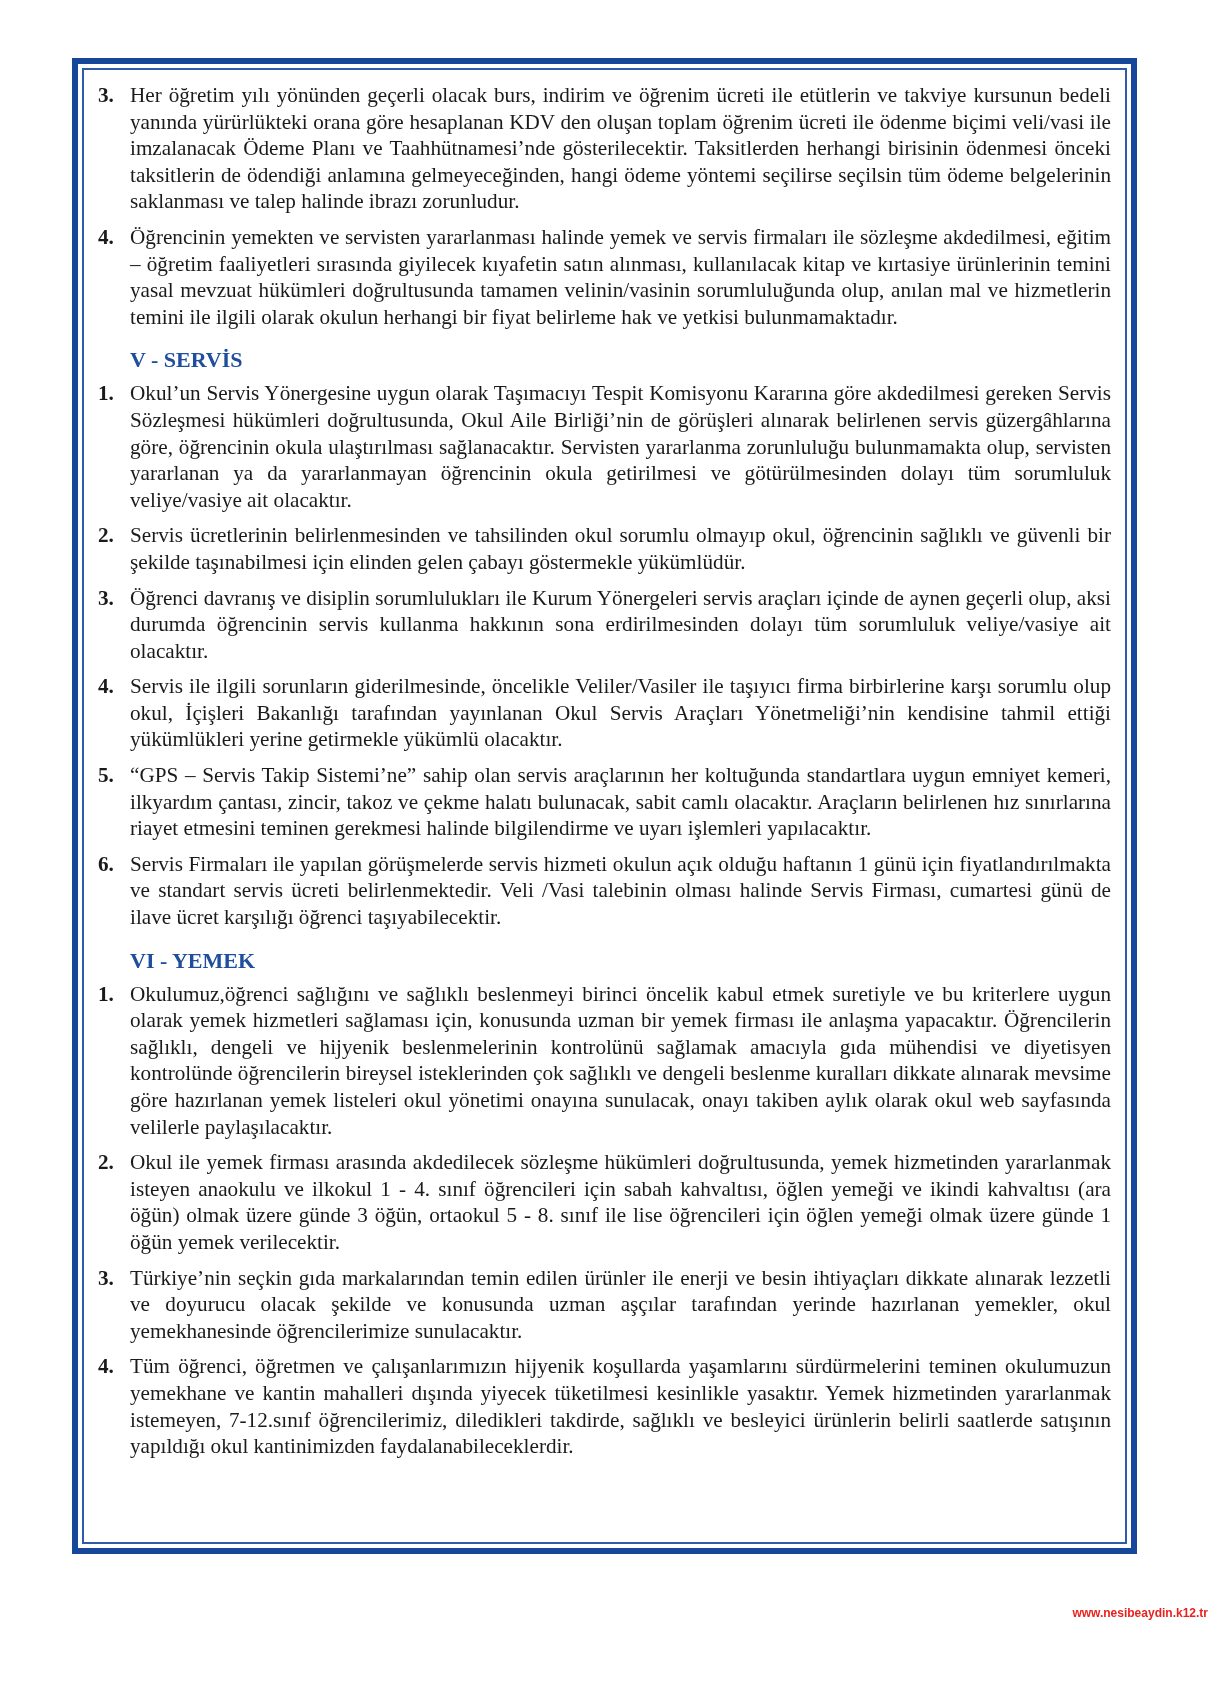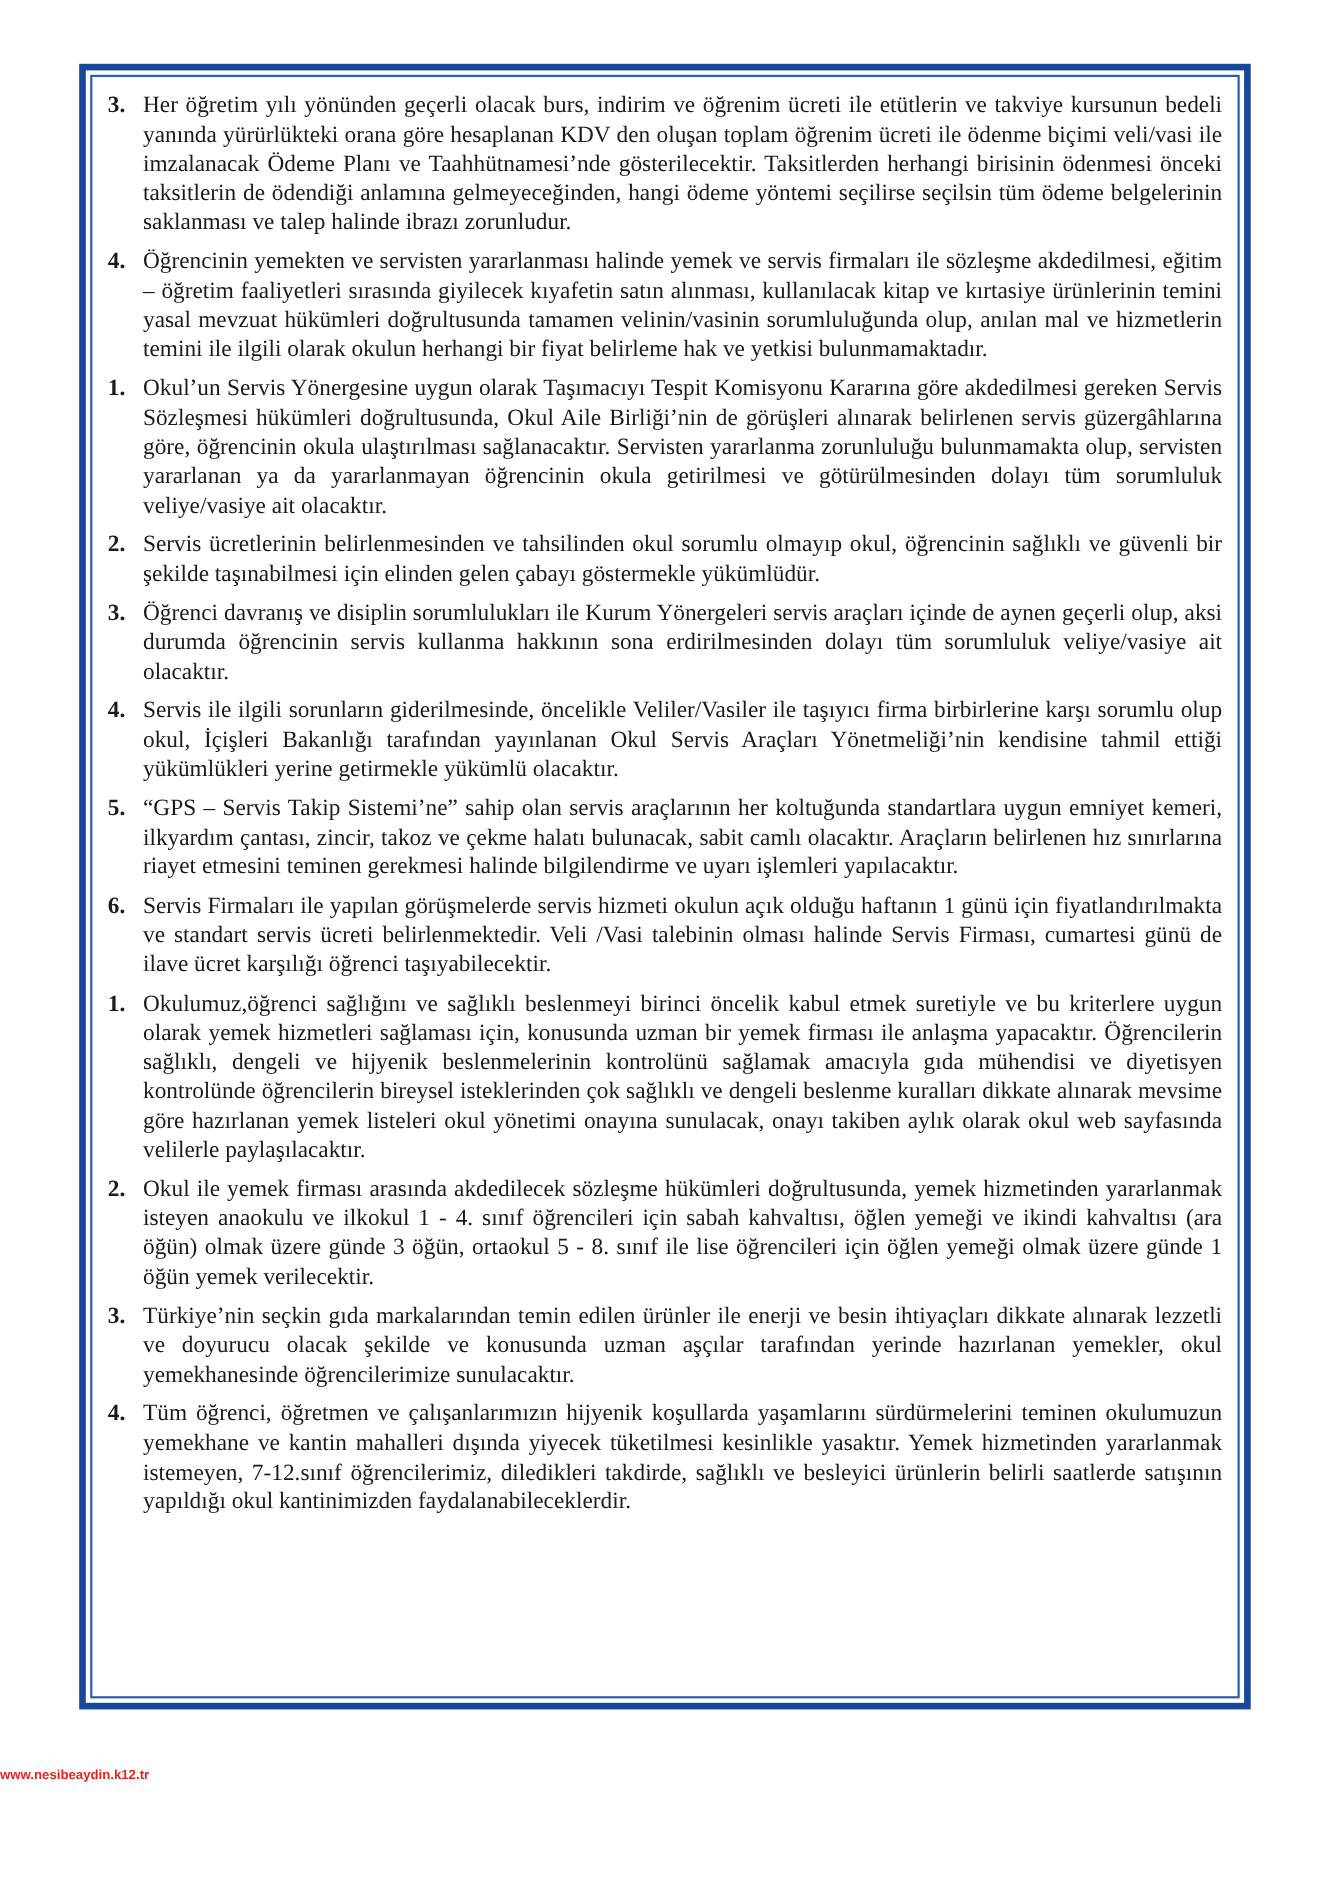--- a/index.html
+++ b/index.html
@@ -57,21 +57,21 @@
       font-weight: bold;
       color: #1f4e9c;
       font-size: 22px;
       line-height: 28px;
     }
     .footer-url {
       position: absolute;
       left: 0;
       right: 0;
       top: 1606px;
-      text-align: left;
+      text-align: right;
       font-family: "Liberation Sans", "DejaVu Sans", sans-serif;
       font-weight: bold;
       font-size: 12px;
       color: #e8221f;
     }
   </style>
 </head>
 <body>
 
 <div class="frame-outer">
@@ -84,20 +84,21 @@
         <span class="num">3.</span>
         <span class="text">Her öğretim yılı yönünden geçerli olacak burs, indirim ve öğrenim ücreti ile etütlerin ve takviye kursunun bedeli yanında yürürlükteki orana göre hesaplanan KDV den oluşan toplam öğrenim ücreti ile ödenme biçimi veli/vasi ile imzalanacak Ödeme Planı ve Taahhütnamesi’nde gösterilecektir. Taksitlerden herhangi birisinin ödenmesi önceki taksitlerin de ödendiği anlamına gelmeyeceğinden, hangi ödeme yöntemi seçilirse seçilsin tüm ödeme belgelerinin saklanması ve talep halinde ibrazı zorunludur.</span>
       </div>
       <div class="item">
         <span class="num">4.</span>
         <span class="text">Öğrencinin yemekten ve servisten yararlanması halinde yemek ve servis firmaları ile sözleşme akdedilmesi, eğitim – öğretim faaliyetleri sırasında giyilecek kıyafetin satın alınması, kullanılacak kitap ve kırtasiye ürünlerinin temini yasal mevzuat hükümleri doğrultusunda tamamen velinin/vasinin sorumluluğunda olup, anılan mal ve hizmetlerin temini ile ilgili olarak okulun herhangi bir fiyat belirleme hak ve yetkisi bulunmamaktadır.</span>
       </div>
     </div>
 
     <div>
+      <div class="section-title">V - SERVİS</div>
       <div class="item">
         <span class="num">1.</span>
         <span class="text">Okul’un Servis Yönergesine uygun olarak Taşımacıyı Tespit Komisyonu Kararına göre akdedilmesi gereken Servis Sözleşmesi hükümleri doğrultusunda, Okul Aile Birliği’nin de görüşleri alınarak belirlenen servis güzergâhlarına göre, öğrencinin okula ulaştırılması sağlanacaktır. Servisten yararlanma zorunluluğu bulunmamakta olup, servisten yararlanan ya da yararlanmayan öğrencinin okula getirilmesi ve götürülmesinden dolayı tüm sorumluluk veliye/vasiye ait olacaktır.</span>
       </div>
       <div class="item">
         <span class="num">2.</span>
         <span class="text">Servis ücretlerinin belirlenmesinden ve tahsilinden okul sorumlu olmayıp okul, öğrencinin sağlıklı ve güvenli bir şekilde taşınabilmesi için elinden gelen çabayı göstermekle yükümlüdür.</span>
       </div>
       <div class="item">
         <span class="num">3.</span>
@@ -111,20 +112,21 @@
         <span class="num">5.</span>
         <span class="text">“GPS – Servis Takip Sistemi’ne” sahip olan servis araçlarının her koltuğunda standartlara uygun emniyet kemeri, ilkyardım çantası, zincir, takoz ve çekme halatı bulunacak, sabit camlı olacaktır. Araçların belirlenen hız sınırlarına riayet etmesini teminen gerekmesi halinde bilgilendirme ve uyarı işlemleri yapılacaktır.</span>
       </div>
       <div class="item">
         <span class="num">6.</span>
         <span class="text">Servis Firmaları ile yapılan görüşmelerde servis hizmeti okulun açık olduğu haftanın 1 günü için fiyatlandırılmakta ve standart servis ücreti belirlenmektedir. Veli /Vasi talebinin olması halinde Servis Firması, cumartesi günü de ilave ücret karşılığı öğrenci taşıyabilecektir.</span>
       </div>
     </div>
 
     <div>
+      <div class="section-title">VI - YEMEK</div>
       <div class="item">
         <span class="num">1.</span>
         <span class="text">Okulumuz,öğrenci sağlığını ve sağlıklı beslenmeyi birinci öncelik kabul etmek suretiyle ve bu kriterlere uygun olarak yemek hizmetleri sağlaması için, konusunda uzman bir yemek firması ile anlaşma yapacaktır. Öğrencilerin sağlıklı, dengeli ve hijyenik beslenmelerinin kontrolünü sağlamak amacıyla gıda mühendisi ve diyetisyen kontrolünde öğrencilerin bireysel isteklerinden çok sağlıklı ve dengeli beslenme kuralları dikkate alınarak mevsime göre hazırlanan yemek listeleri okul yönetimi onayına sunulacak, onayı takiben  aylık olarak okul web sayfasında velilerle paylaşılacaktır.</span>
       </div>
       <div class="item">
         <span class="num">2.</span>
         <span class="text">Okul ile yemek firması arasında akdedilecek sözleşme hükümleri doğrultusunda, yemek hizmetinden yararlanmak isteyen anaokulu ve ilkokul 1 - 4. sınıf öğrencileri için sabah kahvaltısı, öğlen yemeği ve ikindi kahvaltısı (ara öğün) olmak üzere günde 3 öğün, ortaokul 5 - 8. sınıf ile lise öğrencileri için öğlen yemeği olmak üzere günde 1 öğün yemek verilecektir.</span>
       </div>
       <div class="item">
         <span class="num">3.</span>

